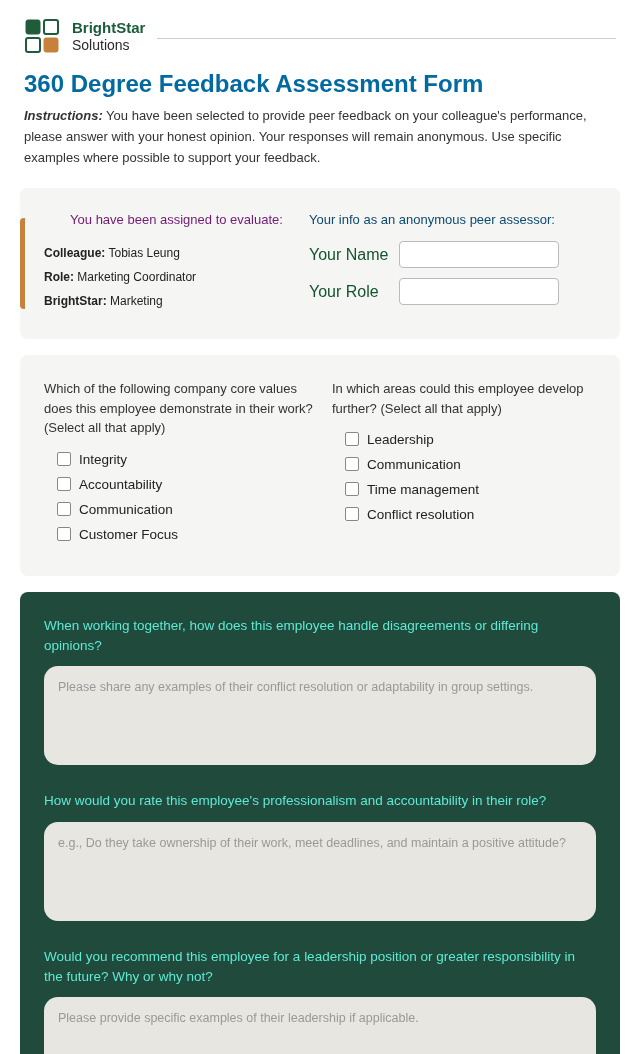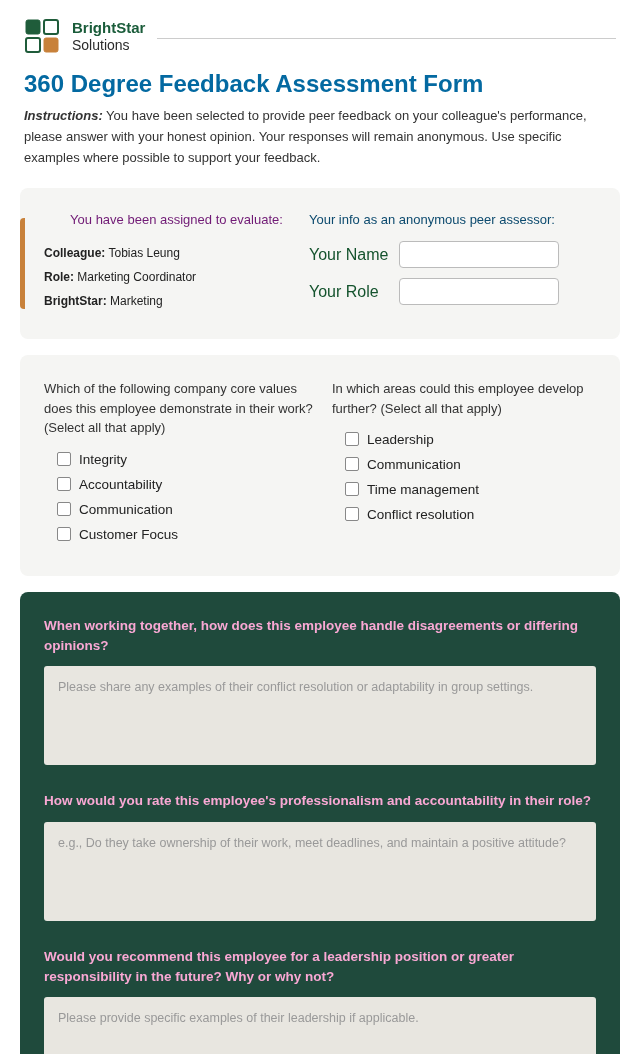--- a/index.html
+++ b/index.html
@@ -197,29 +197,28 @@
     }
 
     .textarea-section {
       margin-bottom: 22px;
     }
     .textarea-section:last-child {
       margin-bottom: 0;
     }
     .textarea-question {
       font-size: 13.5px;
-      color: #f9a8d4;
+      color: #5eead4;
       margin-bottom: 10px;
       line-height: 1.5;
-      font-weight: bold;
     }
     .textarea-field {
       width: 100%;
       border: none;
-      border-radius: 3px;
+      border-radius: 14px;
       background: #e8e6e0;
       padding: 12px 14px;
       font-size: 12.5px;
       color: #999;
       resize: none;
       font-family: Arial, sans-serif;
       line-height: 1.5;
     }
     .textarea-field::placeholder {
       color: #999;

